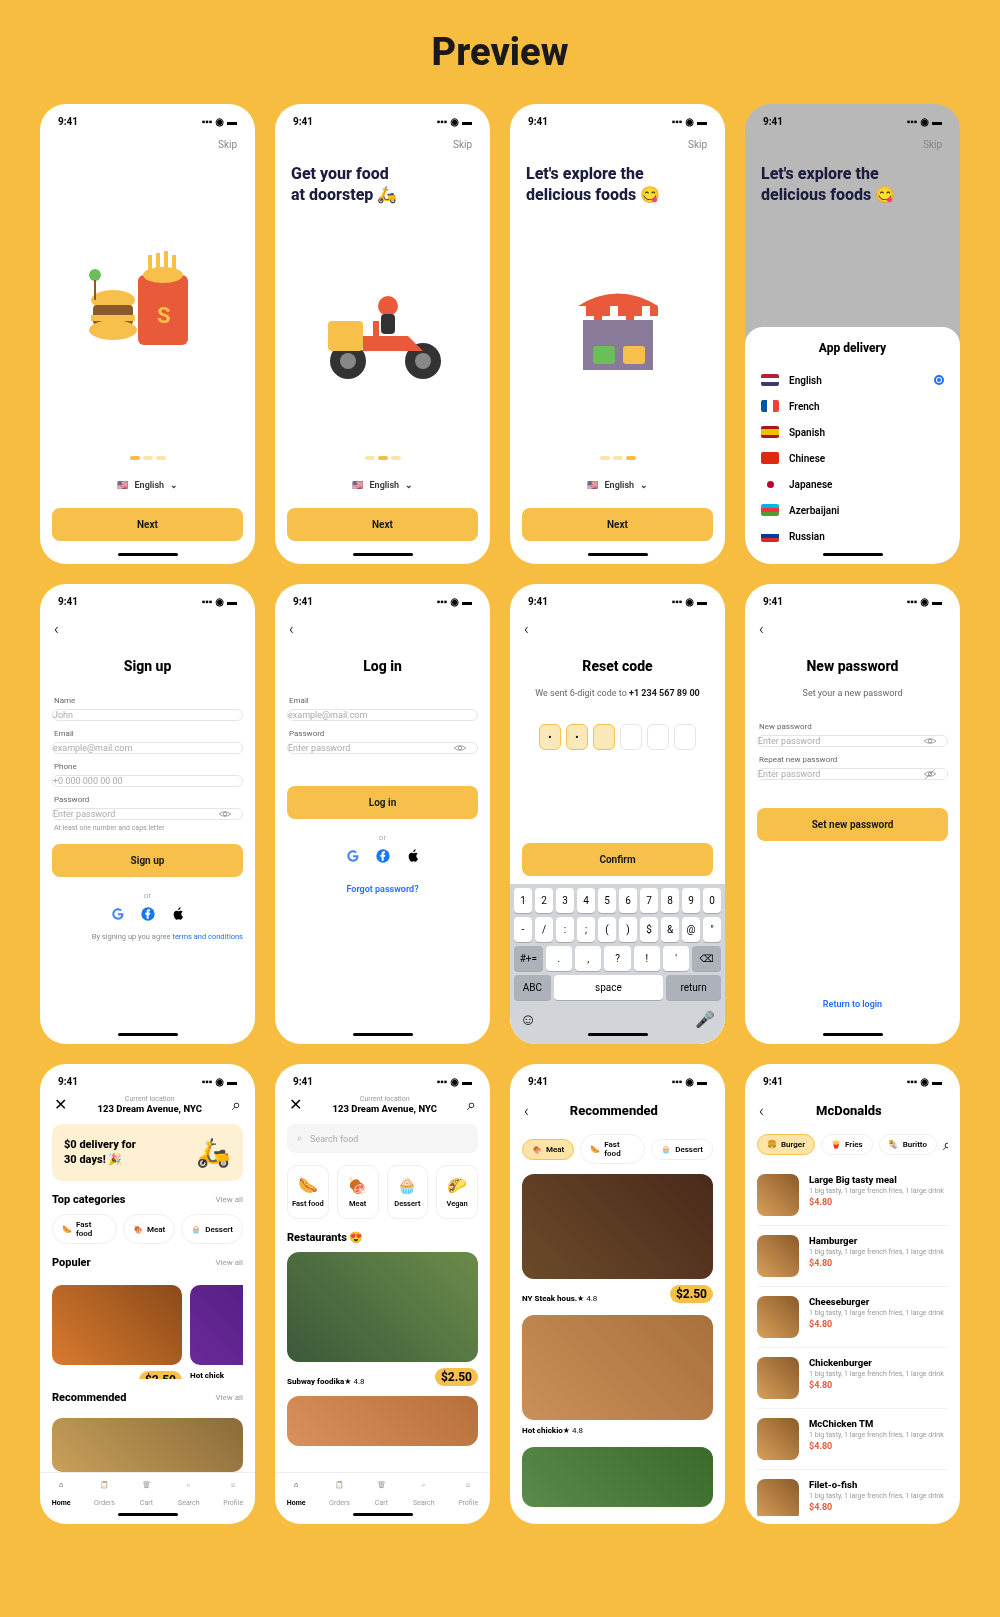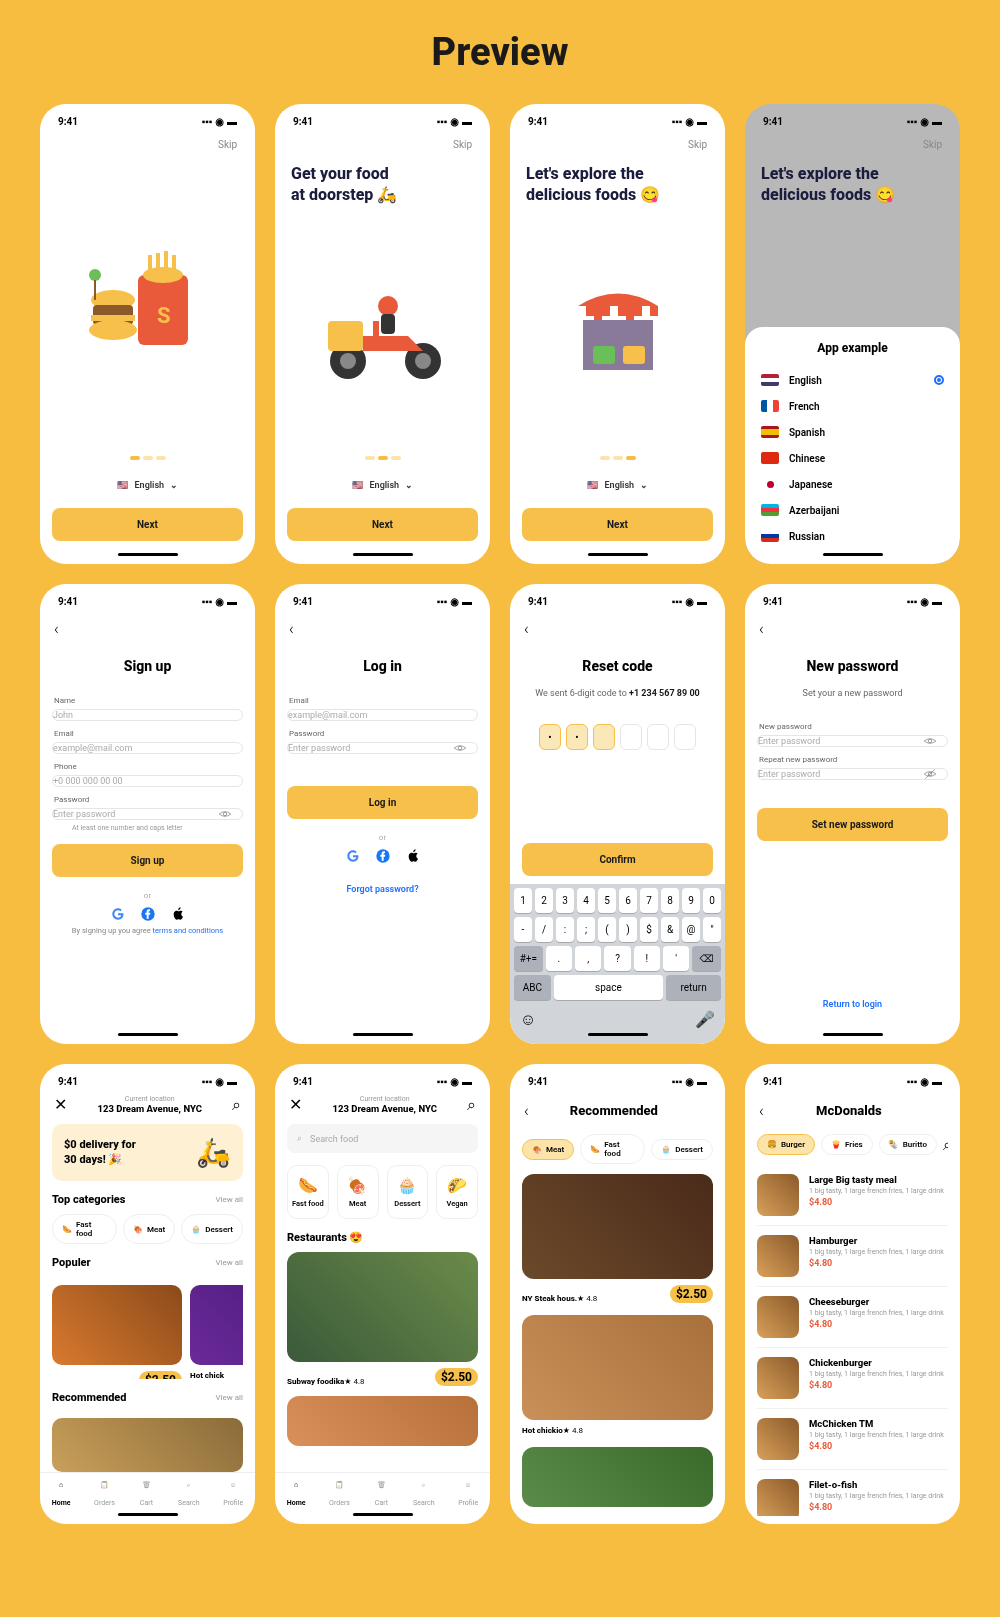--- a/index.html
+++ b/index.html
@@ -22,25 +22,25 @@
 .sheet{background:#fff;border-radius:18px 18px 26px 26px;position:absolute;bottom:0;left:0;right:0;padding:14px 12px 8px}
 .sheet-title{text-align:center;font-size:12px;font-weight:800;margin-bottom:12px}
 .lang-row{display:flex;align-items:center;gap:10px;padding:7px 4px;font-size:10px;font-weight:600;position:relative}
 .flag{width:18px;height:12px;border-radius:2px;background:#ccc}
 .radio{width:10px;height:10px;border:2px solid #1e6fff;border-radius:50%;position:absolute;right:4px}
 .radio.on::after{content:'';width:4px;height:4px;background:#1e6fff;border-radius:50%;position:absolute;top:1px;left:1px}
 .back{font-size:16px;font-weight:300;padding:4px 2px}
 .screen-title{text-align:center;font-size:14px;font-weight:800;margin:16px 0 14px}
 .label{font-size:8px;color:#666;margin:8px 2px 4px}
 .input{border:1px solid #e5e5e5;border-radius:8px;padding:0;font-size:9px;color:#aaa;position:relative}
-.helper{font-size:7px;color:#999;margin:4px 20px}
+.helper{font-size:7px;color:#999;margin:4px 2px}
 .or{text-align:center;font-size:8px;color:#aaa;margin:6px 0}
 .social{display:flex;justify-content:center;gap:14px}
 .social-ic{width:16px;height:16px}
-.terms{text-align:center;font-size:7.5px;color:#888;margin-top:4px}
+.terms{text-align:right;font-size:7.5px;color:#888;margin-top:10px}
 .terms .link{color:#1e6fff}
 .link-center{text-align:center;font-size:9px;color:#1e6fff;font-weight:600;margin-top:20px}
 .subtitle{text-align:center;font-size:9px;color:#666;margin-bottom:16px}
 .subtitle b{color:#1a1a1a;font-weight:700}
 .code-row{display:flex;gap:5px;justify-content:center;margin:10px 0 20px}
 .code-box{width:22px;height:26px;border:1px solid #e5e5e5;border-radius:6px;display:flex;align-items:center;justify-content:center;font-size:10px}
 .code-box.filled{background:#fbe8b8;border-color:#f6c04a}
 .keyboard{background:#d1d4d9;margin:0 -12px -8px;padding:4px 2px 8px;border-radius:0 0 26px 26px}
 .kb-row{display:flex;gap:3px;margin-bottom:4px;padding:0 2px}
 .key{flex:1;background:#fff;border-radius:4px;text-align:center;padding:7px 0;font-size:10px;box-shadow:0 1px 0 rgba(0,0,0,0.2)}
@@ -226,21 +226,21 @@
           <span>◉</span>
           <span>▬</span>
         </div>
       </div>
   <div class="skip">Skip</div>
   <div class="onb-title">
     <div>Let's explore the</div>
         <div>delicious foods 😋</div>
   </div>
   <div class="sheet">
-    <div class="sheet-title">App example</div>
+    <div class="sheet-title">App delivery</div>
     <div class="lang-row">
           <div class="flag" style="background:linear-gradient(#b22234 33%,#fff 33% 66%,#3c3b6e 66%)"></div>
           <span>English</span>
           <div class="radio on"></div>
         </div>
     <div class="lang-row">
           <div class="flag" style="background:linear-gradient(90deg,#0055a4 33%,#fff 33% 66%,#ef4135 66%)"></div>
           <span>French</span>
         </div>
     <div class="lang-row">

